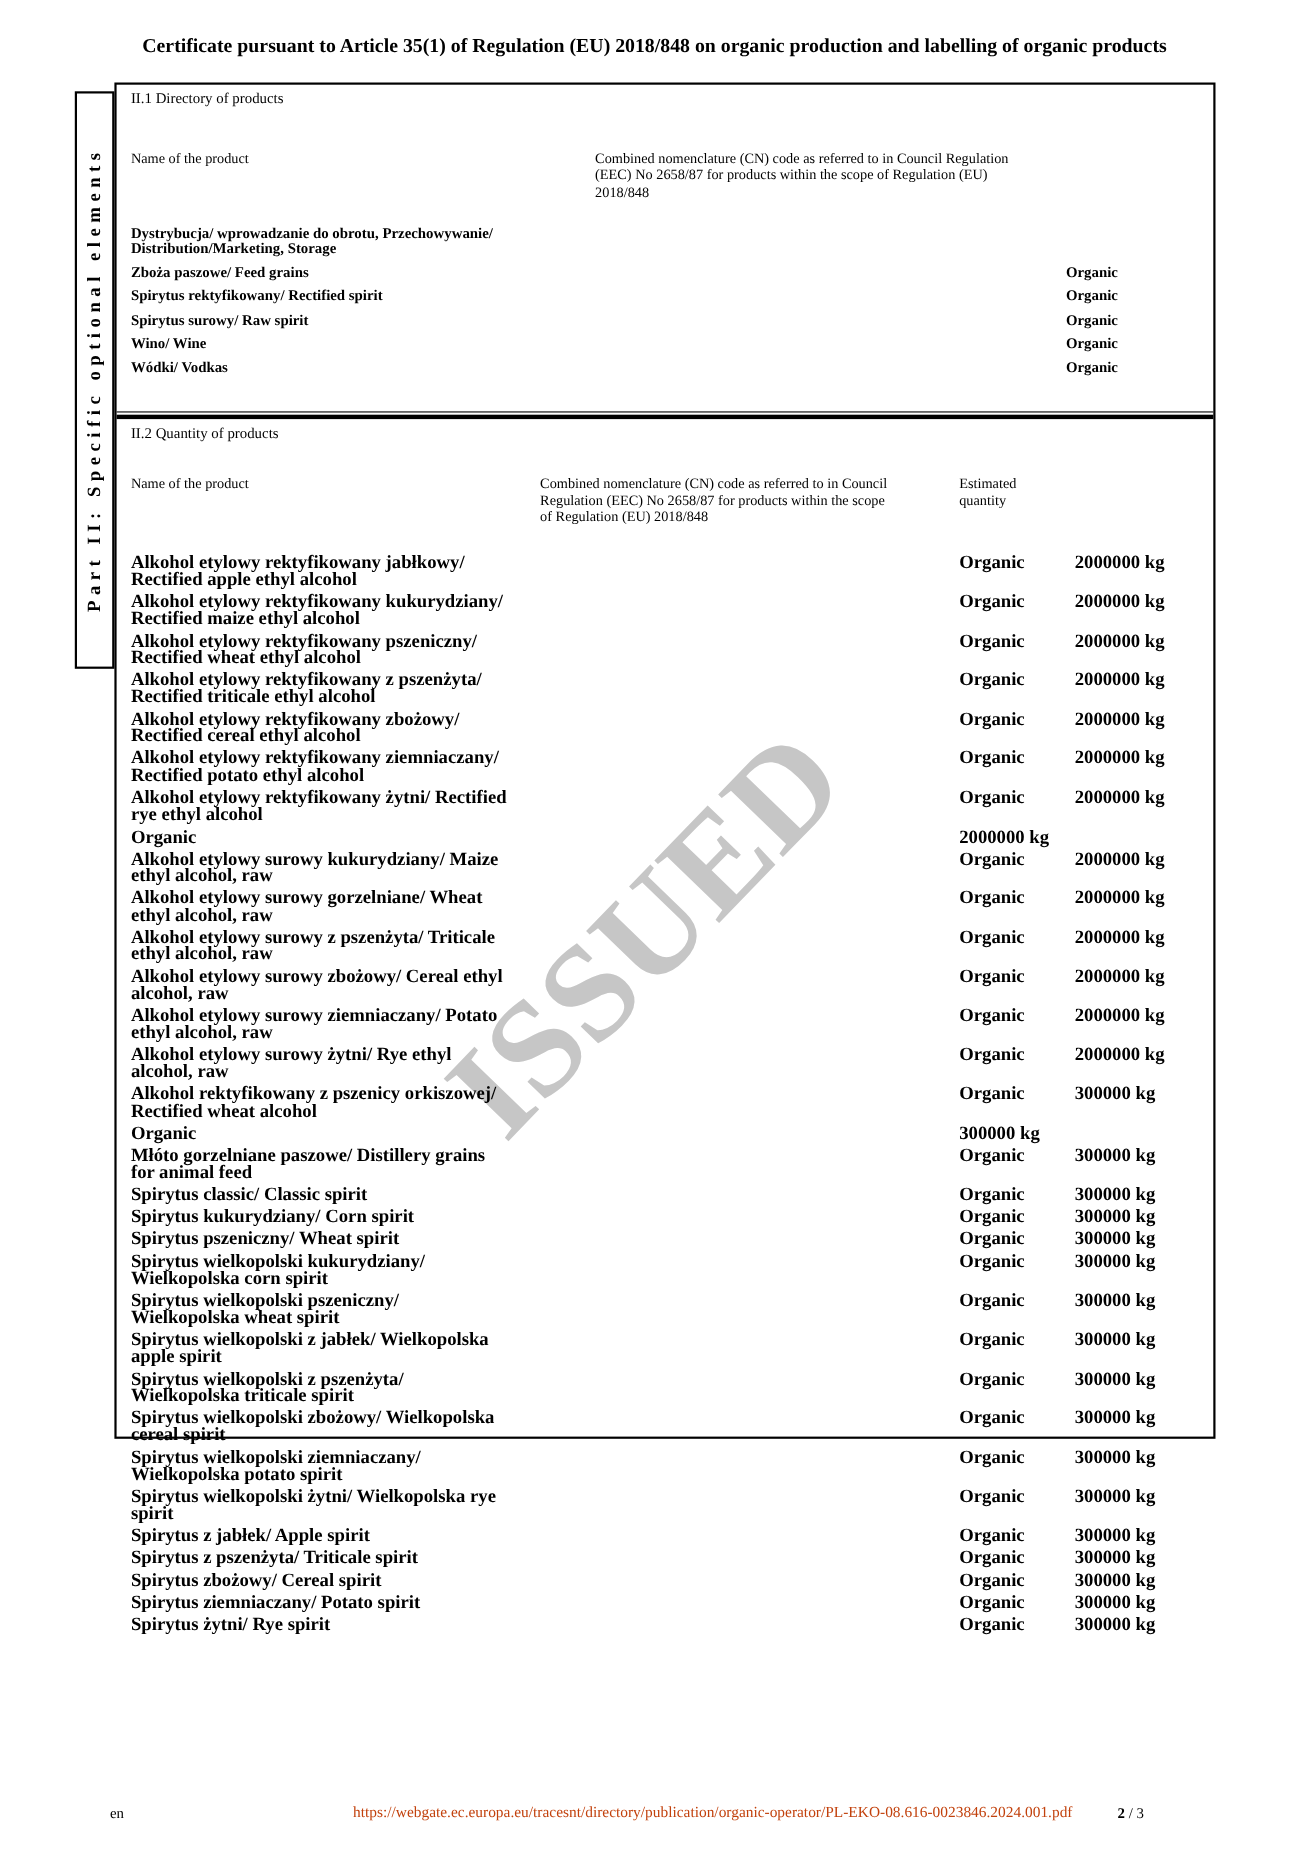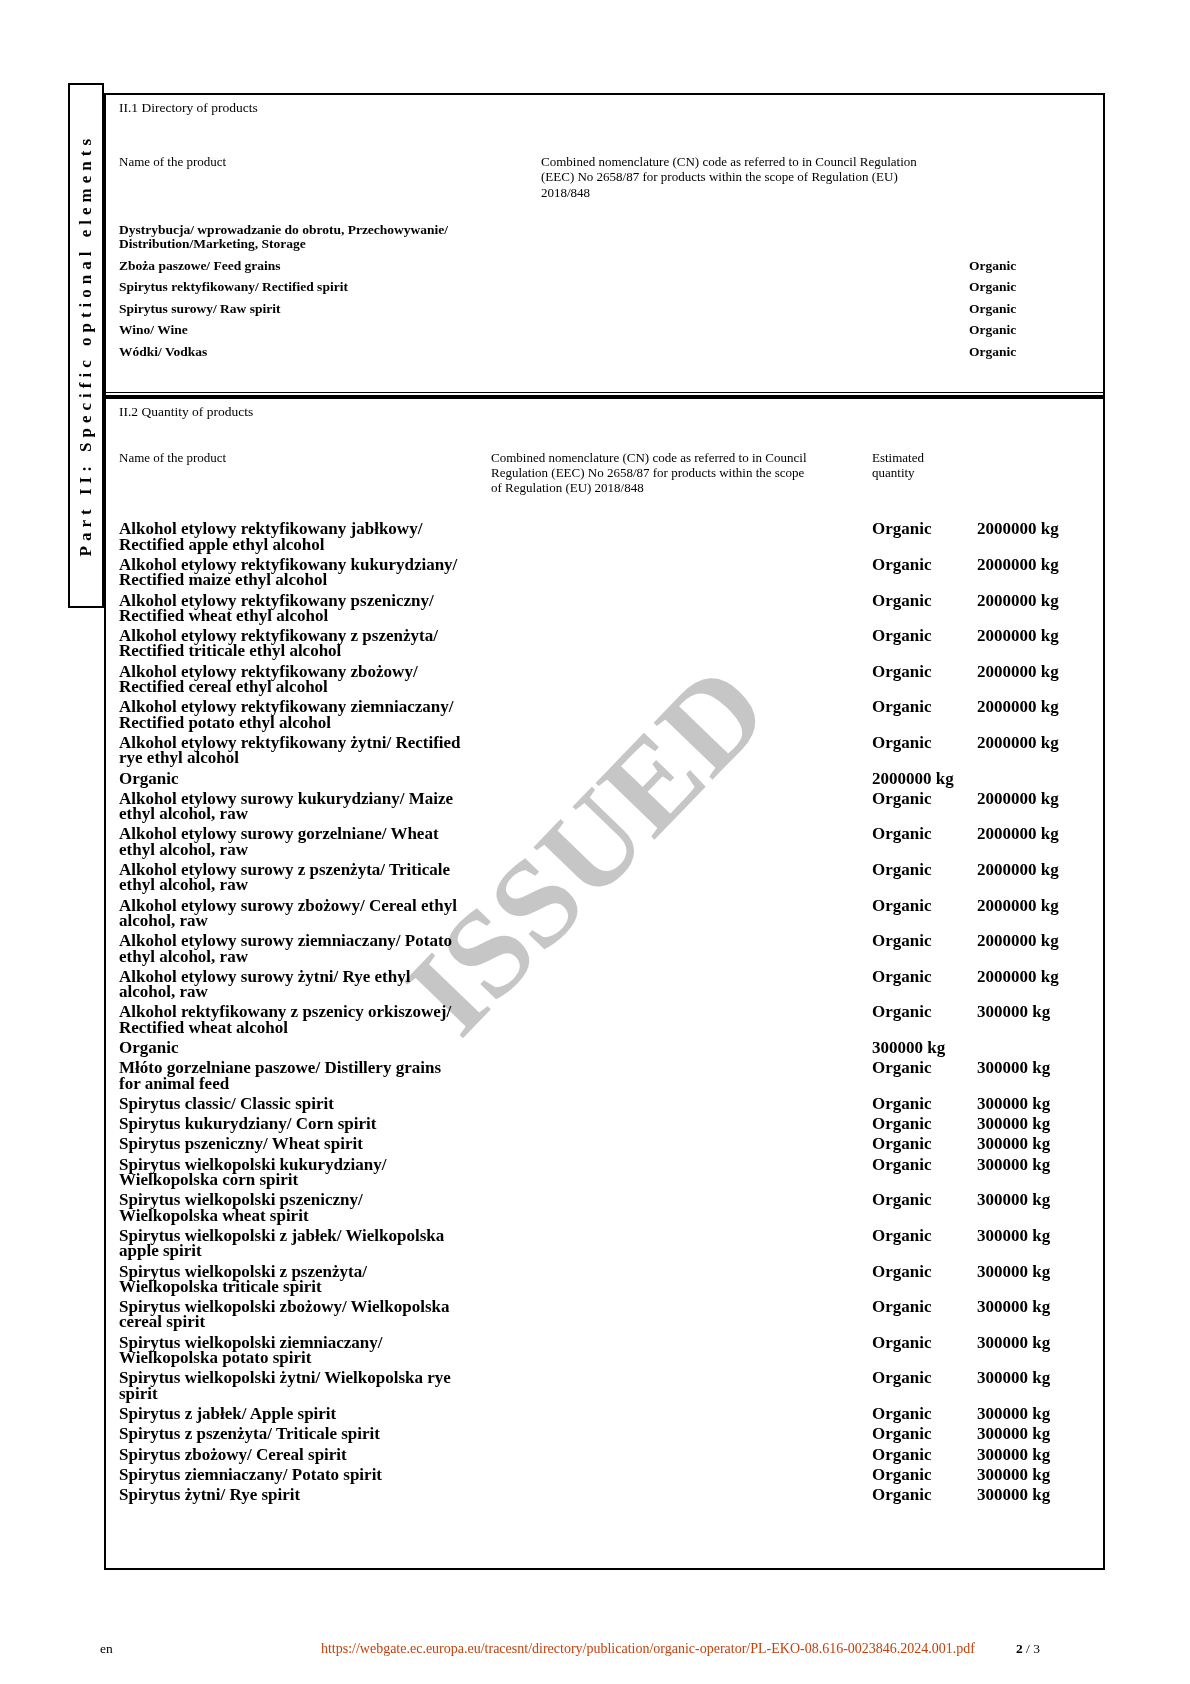--- a/index.html
+++ b/index.html
@@ -6,21 +6,21 @@
   .page{position:relative;width:1190px;height:1684px;background:#fff;color:#000;
         font-family:"Liberation Serif","DejaVu Serif",serif;overflow:hidden;}
   .title{position:absolute;top:30px;left:95px;width:1000px;margin:0;text-align:center;
          font-size:18px;line-height:23px;font-weight:bold;}
   .watermark{position:absolute;left:587px;top:850px;transform:translate(-50%,-50%) rotate(-46deg);
          font-size:125px;font-weight:bold;color:#c6c6c6;z-index:0;white-space:nowrap;}
   .part-label{position:absolute;left:68px;top:83px;width:36px;height:525px;border:2px solid #000;
          box-sizing:border-box;z-index:1;display:flex;align-items:center;justify-content:center;}
   .part-label span{writing-mode:vertical-rl;transform:rotate(180deg);font-weight:bold;
          font-size:17px;letter-spacing:5px;white-space:nowrap;}
-  .doc-table{position:absolute;left:104px;top:93px;width:1001px;height:1477px;border:2px solid #000;
+  .doc-table{position:absolute;left:104px;top:75px;width:1001px;height:1233px;border:2px solid #000;
          box-sizing:border-box;z-index:1;background:transparent;}
   .s1{height:297px;box-sizing:border-box;padding:5px 15px 0 13px;}
   .s2{padding:5px 15px 0 13px;}
   .sec-h{font-size:13.5px;line-height:15px;}
   .hdr{font-size:13px;line-height:15.3px;font-weight:normal;display:grid;}
   .grid-h1{grid-template-columns:422px auto;margin-top:39px;}
   .grid-h1 .cn{width:385px;}
   .grid-h2{grid-template-columns:372px 381px auto;margin-top:31px;}
   .grid-h2 .cn{width:320px;}
   .grid-h2 .qty-h{width:80px;}
@@ -37,20 +37,21 @@
   .lang{position:absolute;left:100px;}
   .url{position:absolute;right:215px;color:#2b3c87;font-size:14px;text-decoration:none;}
   .pg{position:absolute;right:150px;}
   .pg b{font-weight:bold;}
 </style>
 </head>
 <body>
 
 <div class="page">
 
+  <h1 class="title">Certificate pursuant to Article 35(1) of Regulation (EU) 2018/848 on organic production and labelling of organic products</h1>
 
   <div class="watermark" style="color: rgb(198, 198, 198);">ISSUED</div>
 
   <div class="part-label">
     <span>Part II: Specific optional elements</span>
   </div>
 
   <div class="doc-table">
 
     <section class="s1">

